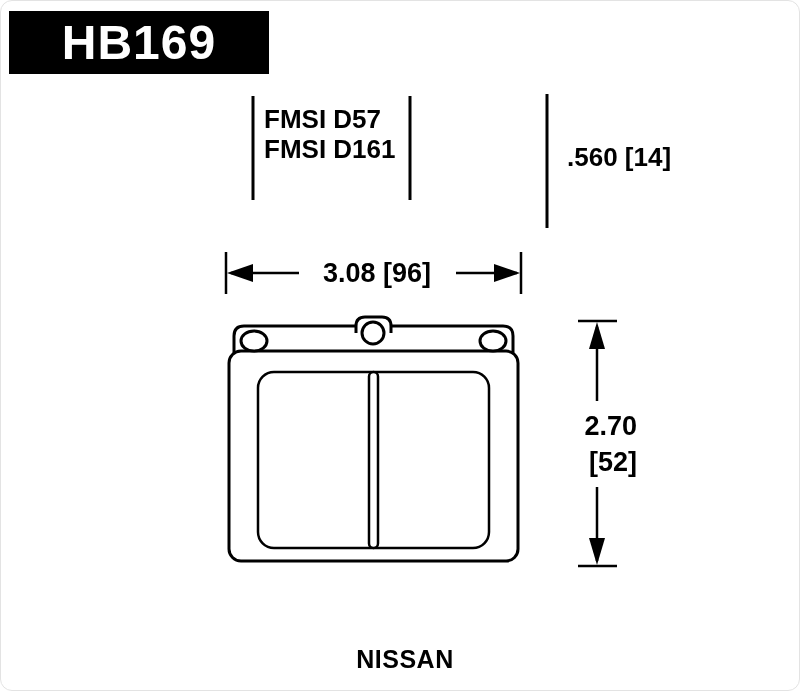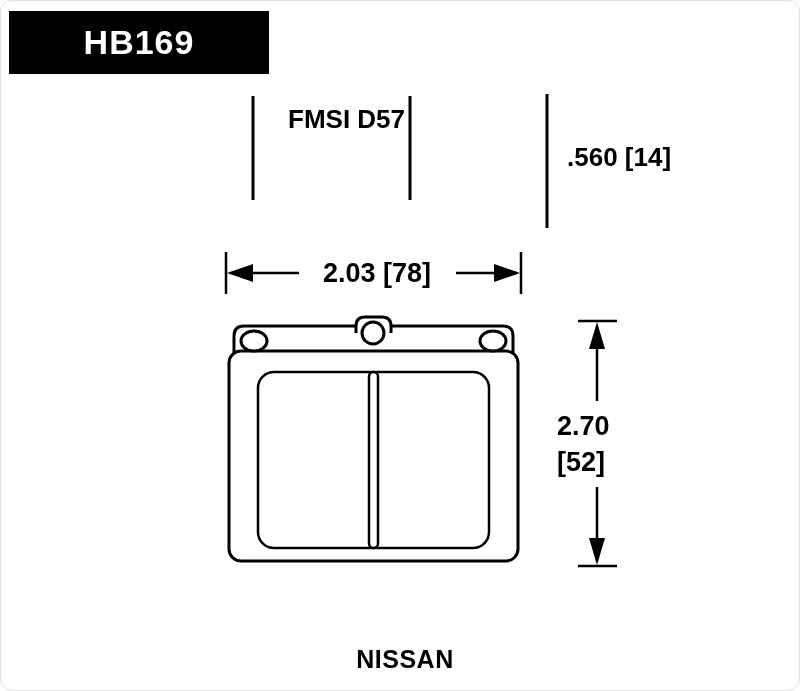--- a/index.html
+++ b/index.html
@@ -22,53 +22,52 @@
   }
 
   .pn-bar {
     position:absolute; left:8px; top:10px;
     width:260px; height:63px;
     background:#000;
     display:flex; align-items:center; justify-content:center;
   }
   .pn {
     color:#fff;
-    font-size:34px;
+    font-size:48px;
     font-weight:700;
     letter-spacing:1px;
   }
 
   .codes {
     position:absolute; left:40px; top:103px; width:200px;
     text-align:right;
     font-size:26px; font-weight:700; line-height:30px;
     white-space:nowrap;
   }
   .fmsi {
     position:absolute; left:263px; top:103px;
     font-size:26px; font-weight:700; line-height:30px;
     white-space:nowrap;
-    margin-left:24px;
   }
   .thickness {
     position:absolute; left:566px; top:104px;
     font-size:26px; font-weight:700;
     white-space:nowrap;
     margin-top:37px;
   }
 
   .dim-w {
     position:absolute; left:300px; top:257px; width:152px;
     text-align:center;
     font-size:27px; font-weight:700;
     white-space:nowrap;
   }
   .dim-h {
     position:absolute; left:556px; top:407px; width:80px;
-    text-align:left;
+    text-align:right;
     font-size:27px; font-weight:700; line-height:36px;
   }
 
   .brand {
     position:absolute; left:204px; top:644px; width:400px;
     text-align:center;
     font-size:25px; font-weight:700;
     letter-spacing:0.5px;
   }
 </style>
@@ -121,25 +120,26 @@
     </g>
   </svg>
 
   <div class="pn-bar">
     <span class="pn">HB169</span>
   </div>
 
 
   <div class="fmsi">
     <div>FMSI D57</div>
+    <div>FMSI D161</div>
   </div>
 
   <div class="thickness">.560 [14]</div>
 
-  <div class="dim-w">2.03 [78]</div>
+  <div class="dim-w">3.08 [96]</div>
 
   <div class="dim-h">
     <div>2.70</div>
     <div>[52]</div>
   </div>
 
   <div class="brand">NISSAN</div>
 
 </div>
 

